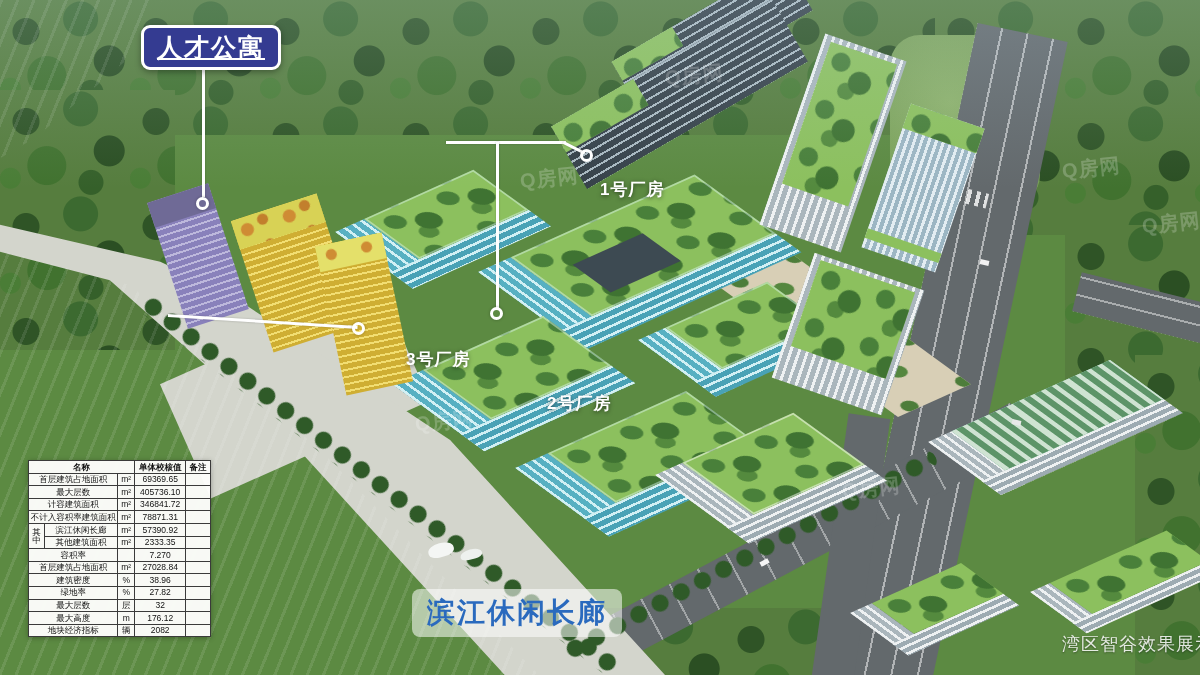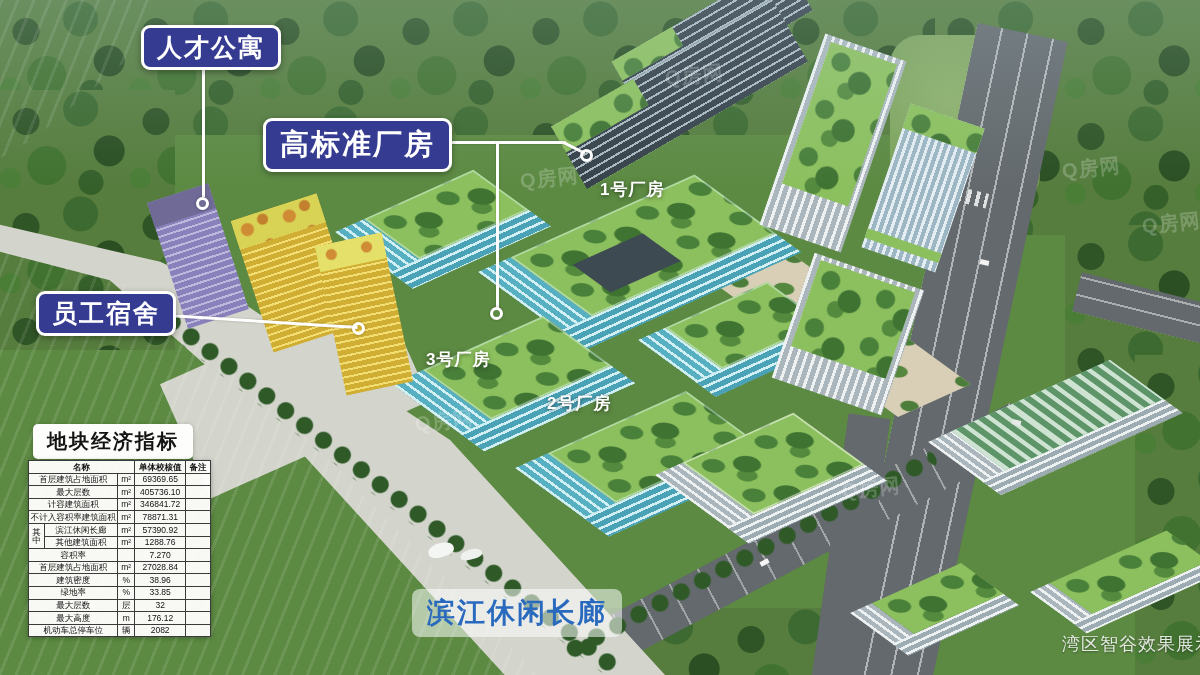--- a/index.html
+++ b/index.html
@@ -204,41 +204,34 @@
   <div class="line" style="left:202px;top:70px;width:2.5px;height:127px;"></div>
   <div class="dot" style="left:196px;top:197px;"></div>
   <div class="line" style="left:446px;top:141px;width:120px;height:2.5px;"></div>
   <div class="line" style="left:564px;top:141px;width:24px;height:2.5px;transform:rotate(27deg);transform-origin:0 0;"></div>
   <div class="dot" style="left:580px;top:149px;"></div>
   <div class="line" style="left:496px;top:142px;width:2.5px;height:166px;"></div>
   <div class="dot" style="left:490px;top:307px;"></div>
   <div class="line" style="left:168px;top:314px;width:190px;height:2.5px;transform:rotate(3.6deg);transform-origin:0 0;"></div>
   <div class="dot" style="left:352px;top:322px;"></div>
 
-  <div class="tag" style="left:141px;top:25px;font-size:25px;padding:3px 13px;">
+  <div class="tag" style="left:141px;top:25px;font-size:25px;padding:3px 13px;text-decoration:underline;">
     <span>人才公寓</span>
-  </div>
-  <div class="tag" style="left:263px;top:118px;font-size:29px;padding:4px 14px;">
-    <span>高标准厂房</span>
-  </div>
-  <div class="tag" style="left:36px;top:291px;font-size:25px;padding:3px 13px;">
-    <span>员工宿舍</span>
   </div>
 
   <span class="wlabel" style="left:600px;top:178px;">1号厂房</span>
   <span class="wlabel" style="left:547px;top:392px;">2号厂房</span>
-  <span class="wlabel" style="left:406px;top:348px;margin-left:20px;">3号厂房</span>
+  <span class="wlabel" style="left:406px;top:348px;">3号厂房</span>
 
   <div id="corridor">
     <span>滨江休闲长廊</span>
   </div>
 
   <div id="caption">湾区智谷效果展示</div>
 
-  <div id="tbl-title">地块经济指标</div>
   <table id="eco-table">
     <colgroup>
       <col style="width:16px;">
         <col style="width:74px;">
         <col style="width:17px;">
       <col style="width:51px;">
         <col style="width:25px;">
     </colgroup>
     <tbody>
         <tr>
@@ -273,21 +266,21 @@
     <tr>
           <td rowspan="2">其中</td>
           <td>滨江休闲长廊</td>
           <td>m²</td>
           <td>57390.92</td>
           <td></td>
         </tr>
     <tr>
           <td>其他建筑面积</td>
           <td>m²</td>
-          <td>1288.76</td>
+          <td>2333.35</td>
           <td></td>
         </tr>
     <tr>
           <td colspan="2">容积率</td>
           <td></td>
           <td>7.270</td>
           <td></td>
         </tr>
     <tr>
           <td colspan="2">首层建筑占地面积</td>
@@ -297,37 +290,37 @@
         </tr>
     <tr>
           <td colspan="2">建筑密度</td>
           <td>%</td>
           <td>38.96</td>
           <td></td>
         </tr>
     <tr>
           <td colspan="2">绿地率</td>
           <td>%</td>
-          <td>33.85</td>
+          <td>27.82</td>
           <td></td>
         </tr>
     <tr>
           <td colspan="2">最大层数</td>
           <td>层</td>
           <td>32</td>
           <td></td>
         </tr>
     <tr>
           <td colspan="2">最大高度</td>
           <td>m</td>
           <td>176.12</td>
           <td></td>
         </tr>
     <tr>
-          <td colspan="2">机动车总停车位</td>
+          <td colspan="2">地块经济指标</td>
           <td>辆</td>
           <td>2082</td>
           <td></td>
         </tr>
   </tbody>
     </table>
 
 </div>
 
 </body></html>

